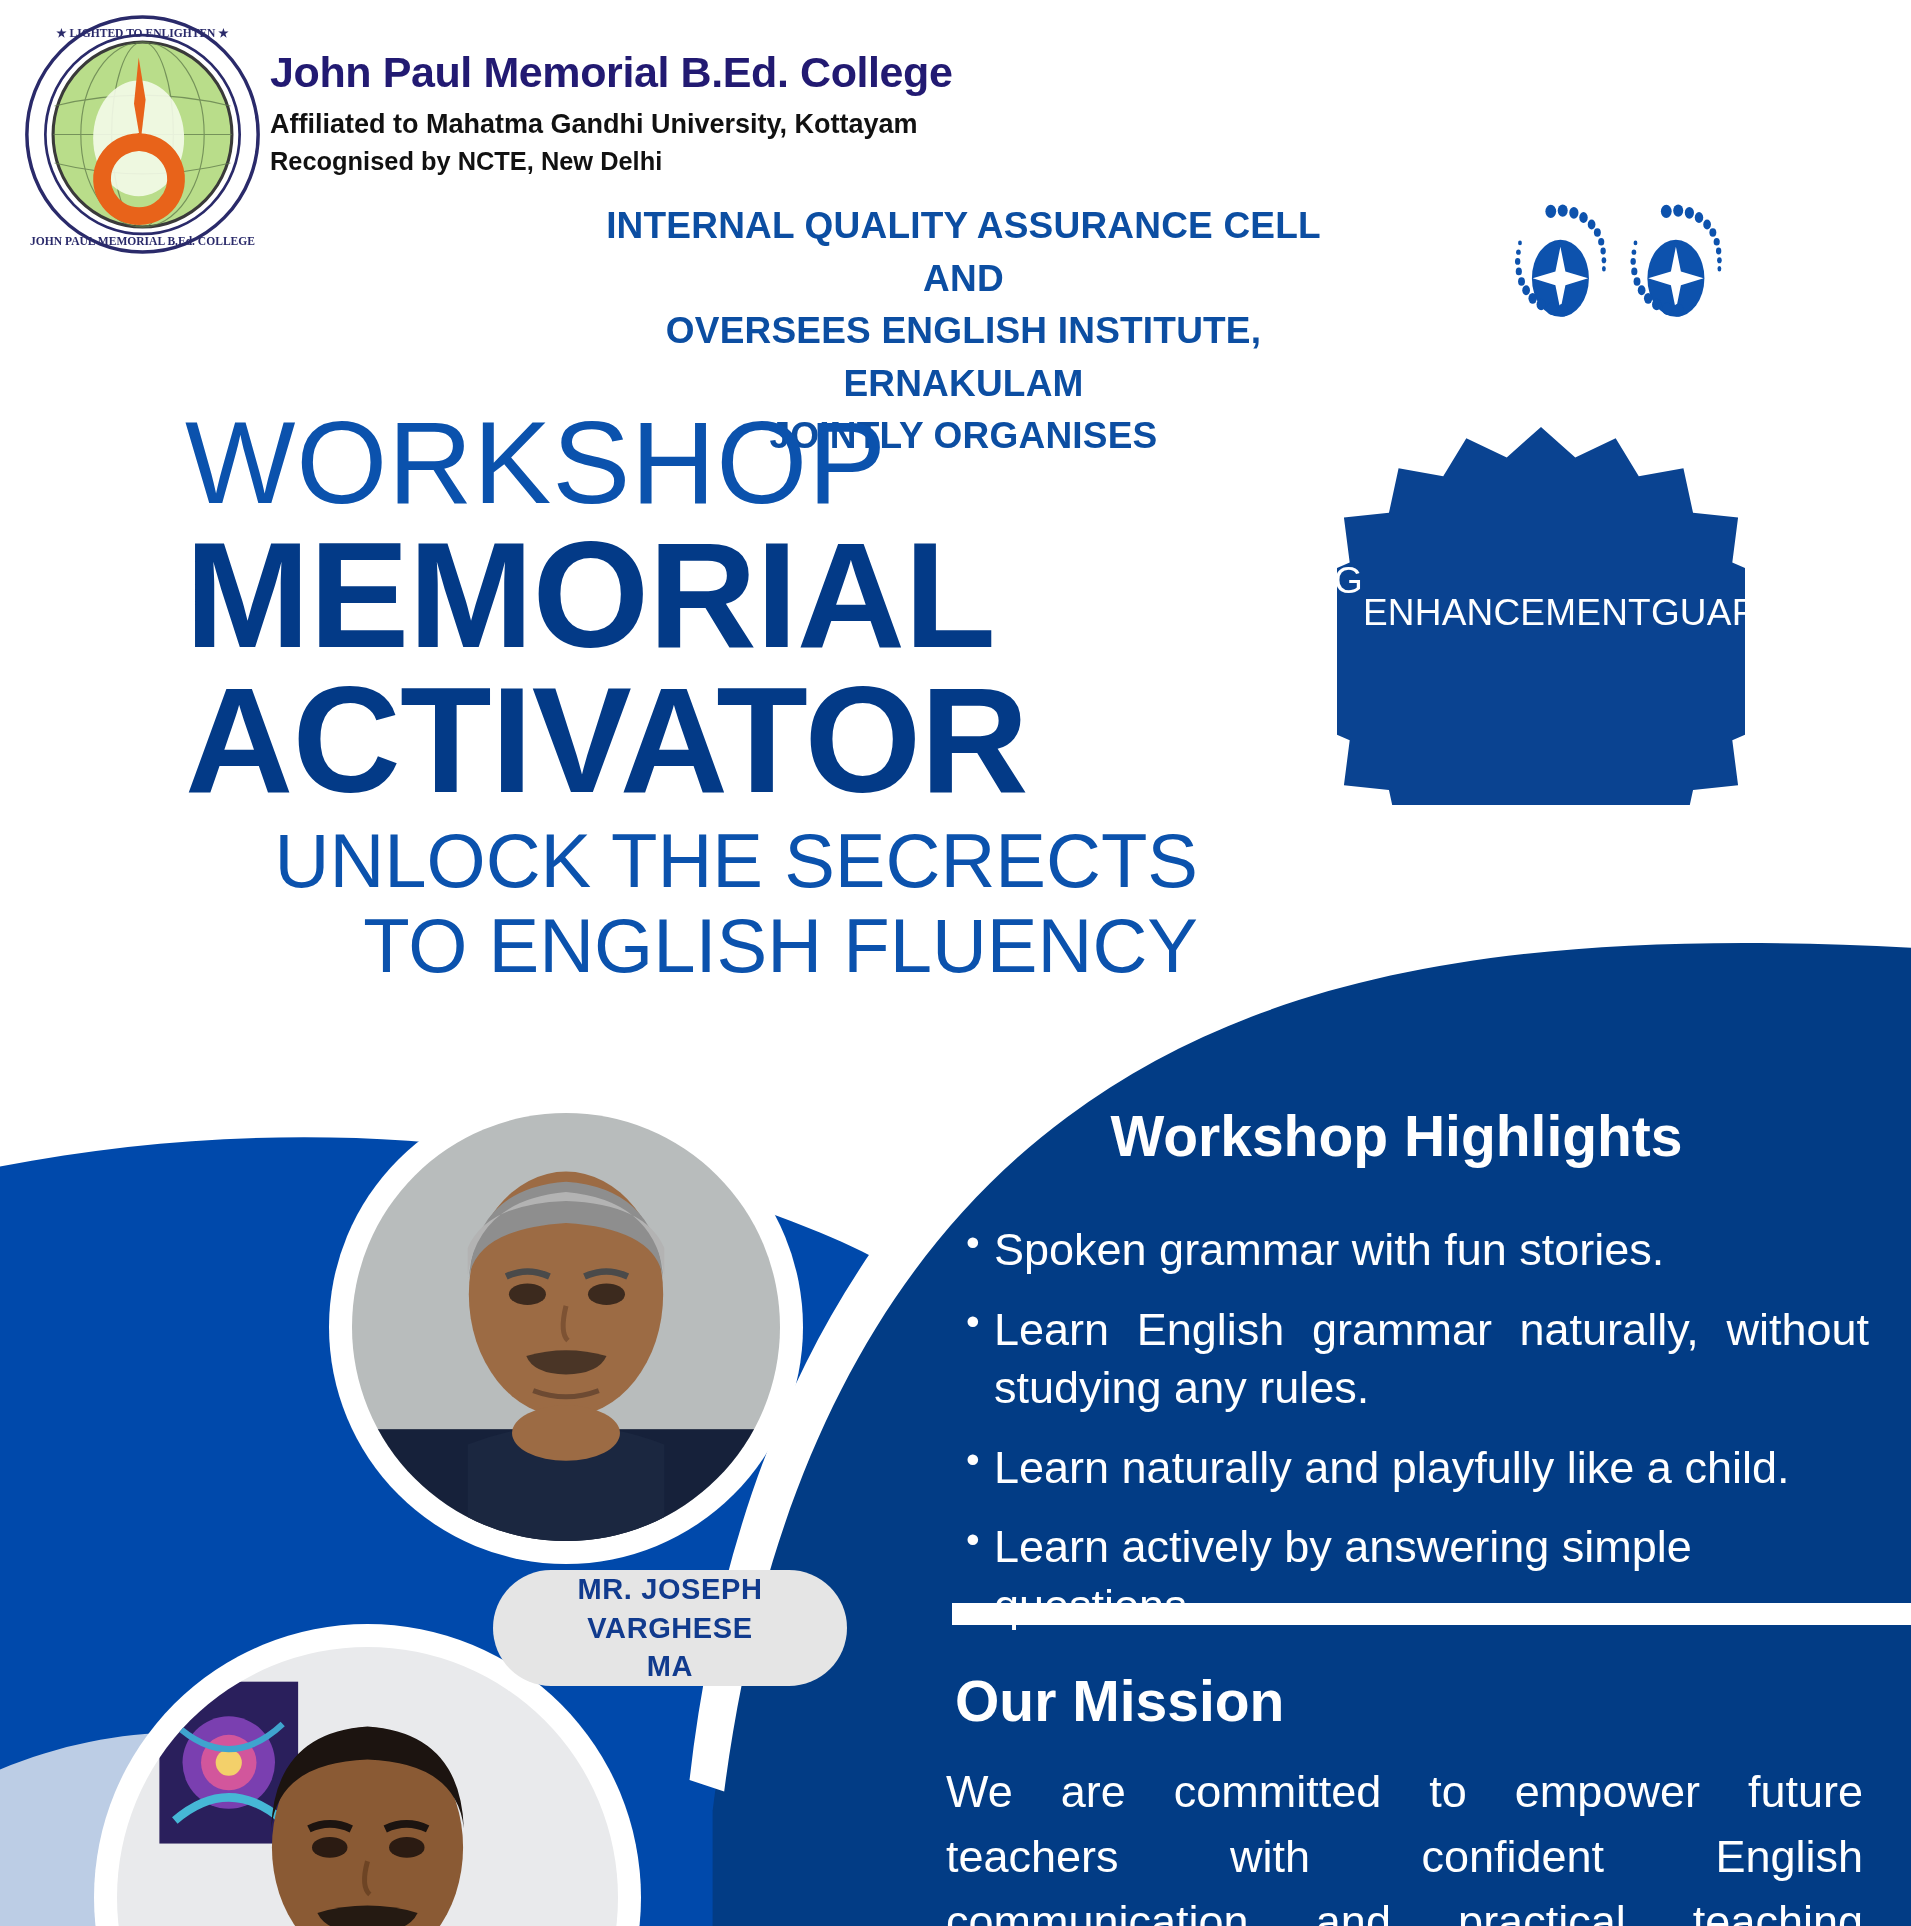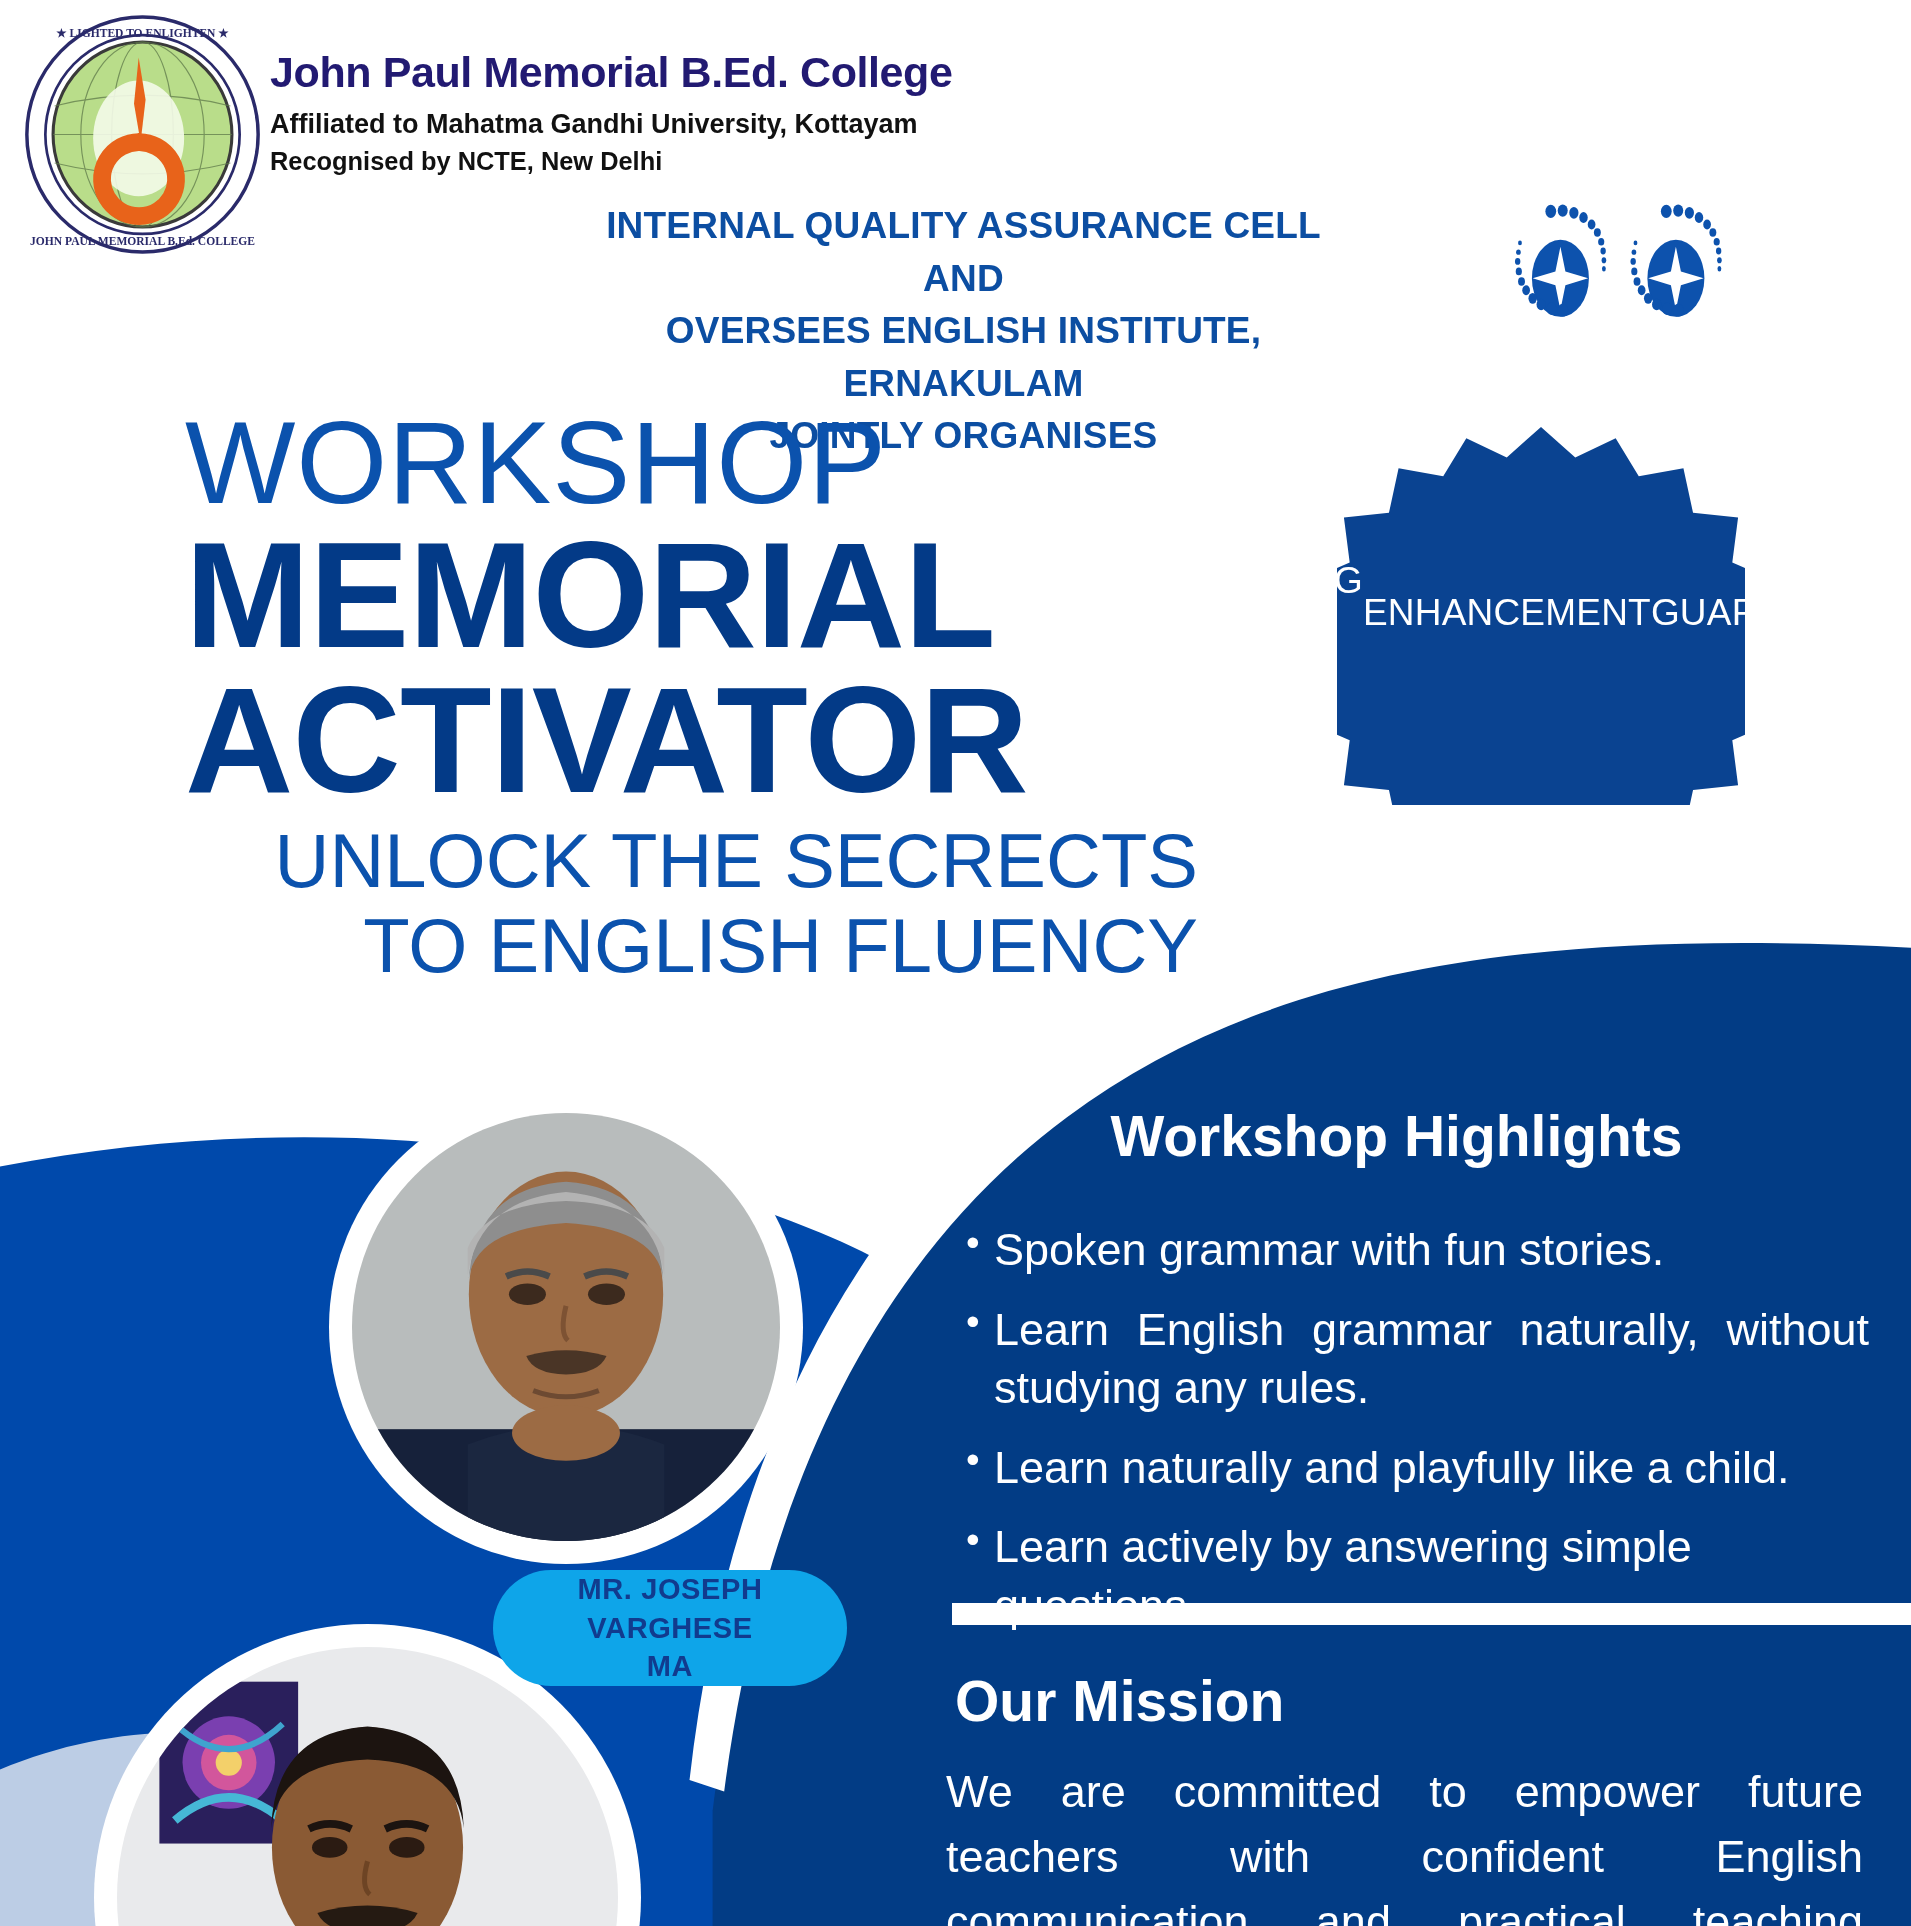--- a/index.html
+++ b/index.html
@@ -77,21 +77,21 @@
   .photo-ring { position:absolute; border-radius:50%; background:#ffffff; }
   .photo-inner { position:absolute; border-radius:50%; overflow:hidden; }
 
   #photo1-ring { left:329px; top:1090px; width:474px; height:474px; }
   #photo1-inner { left:352px; top:1113px; width:428px; height:428px; }
 
   #photo2-ring { left:94px; top:1624px; width:547px; height:547px; }
   #photo2-inner { left:117px; top:1647px; width:501px; height:501px; }
 
   .name-pill {
-    position:absolute; background:#0ea5e9; border-radius:69px;
+    position:absolute; background:#e5e5e5; border-radius:69px;
     display:flex; flex-direction:column; justify-content:center; align-items:center;
     color:#113b8e; font-weight:bold; text-align:center;
   }
   #name1 { left:493px; top:1570px; width:354px; height:116px; }
   .name-pill .nm { font-size:29px; letter-spacing:0.6px; line-height:1.34; }
   .name-pill .dg { font-size:29px; letter-spacing:0.6px; line-height:1.34; }
 
   
   #highlights-title {
     position:absolute; left:944px; top:1103px; width:905px;

